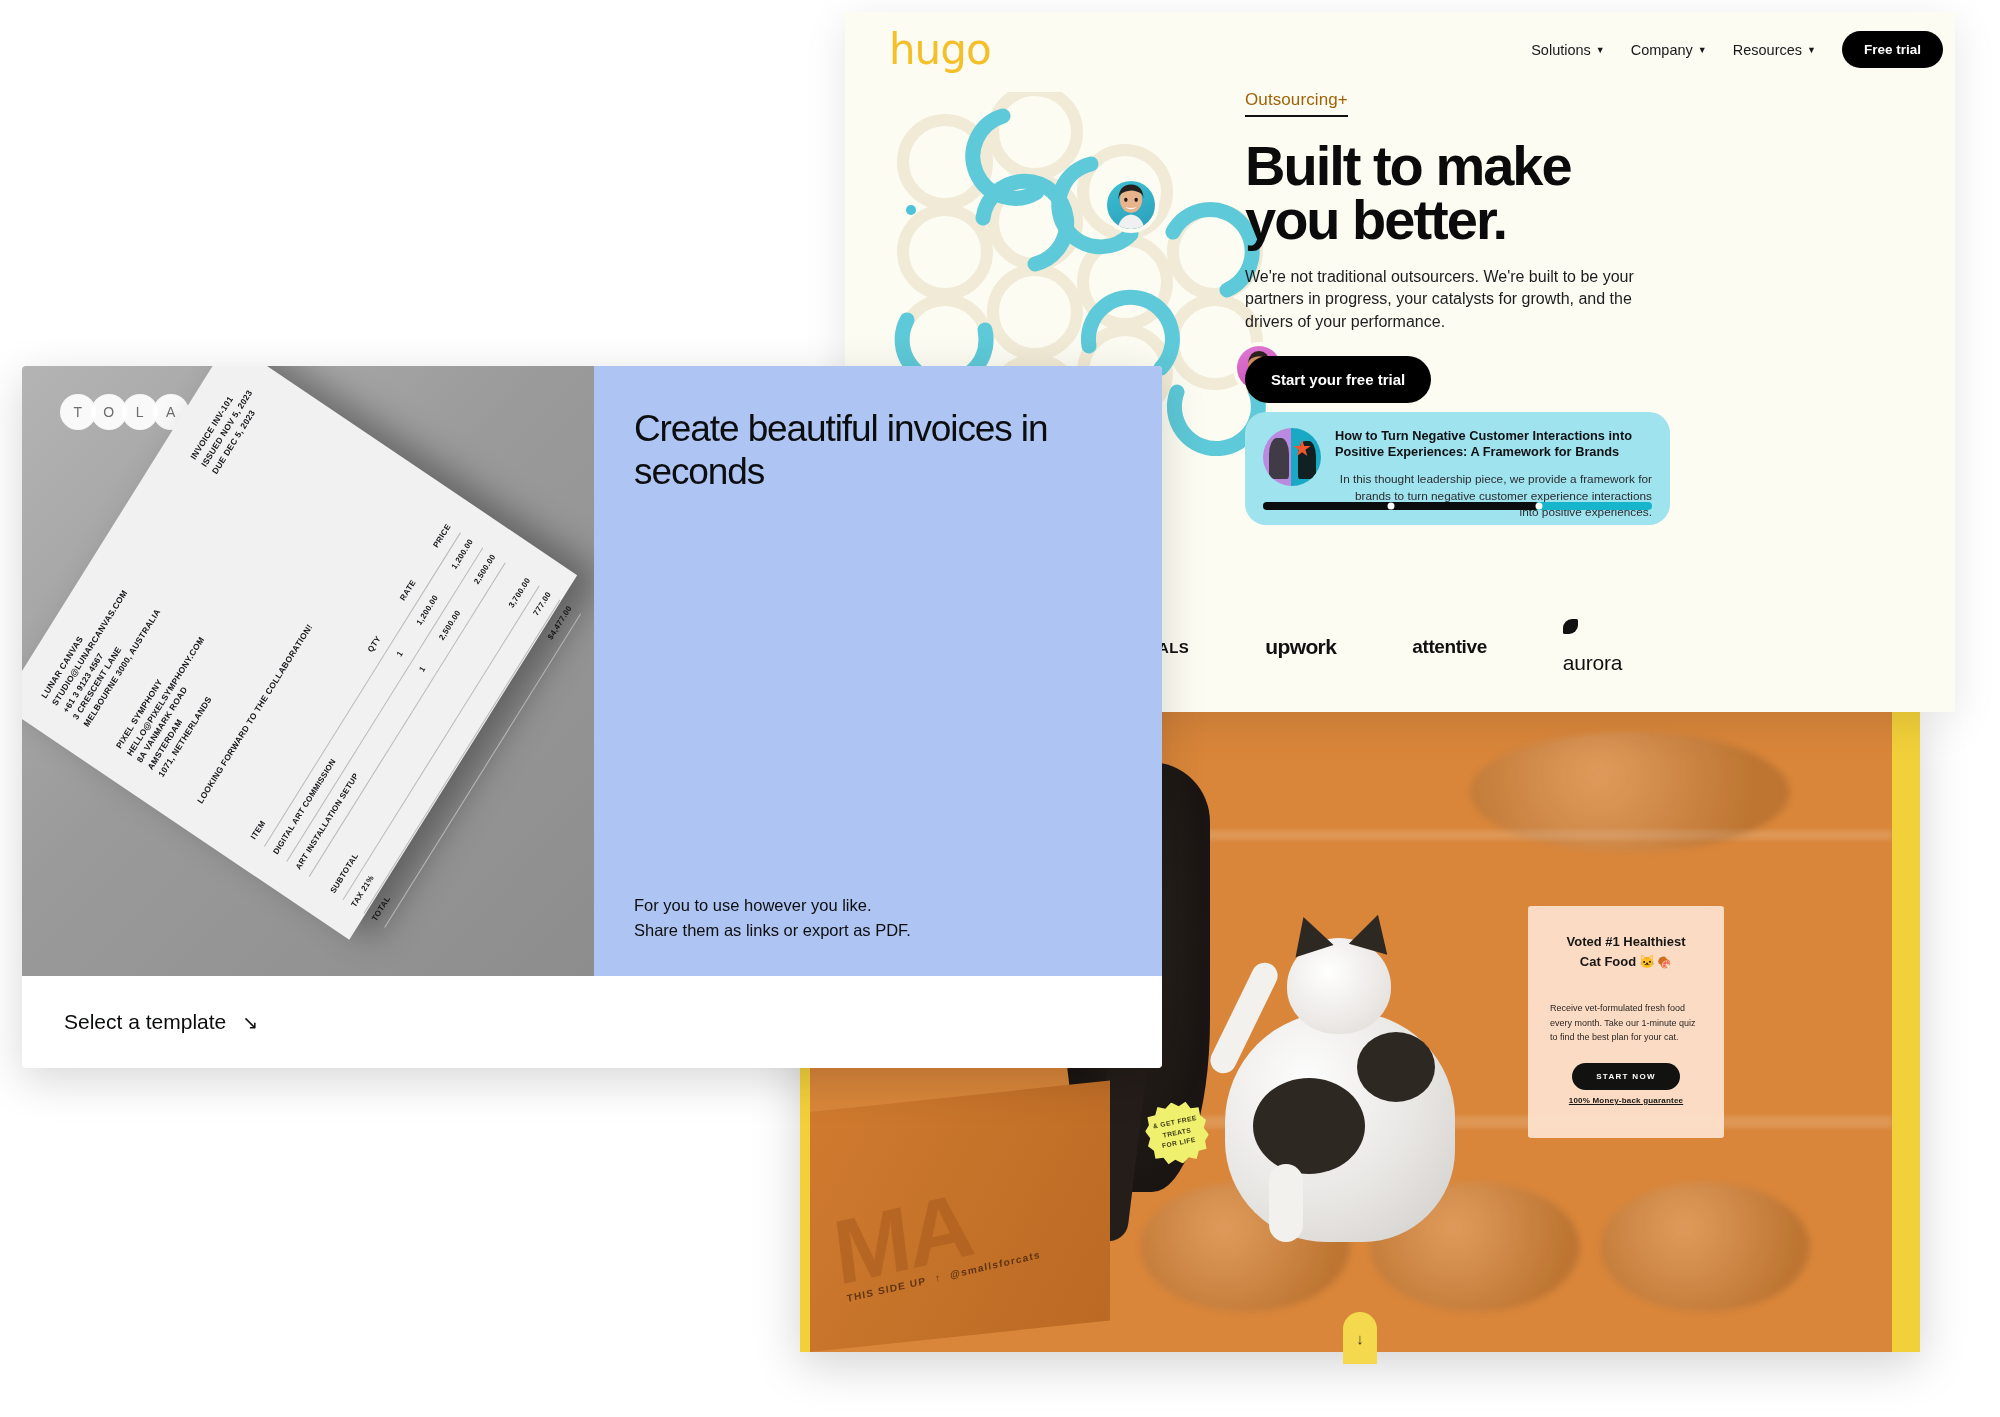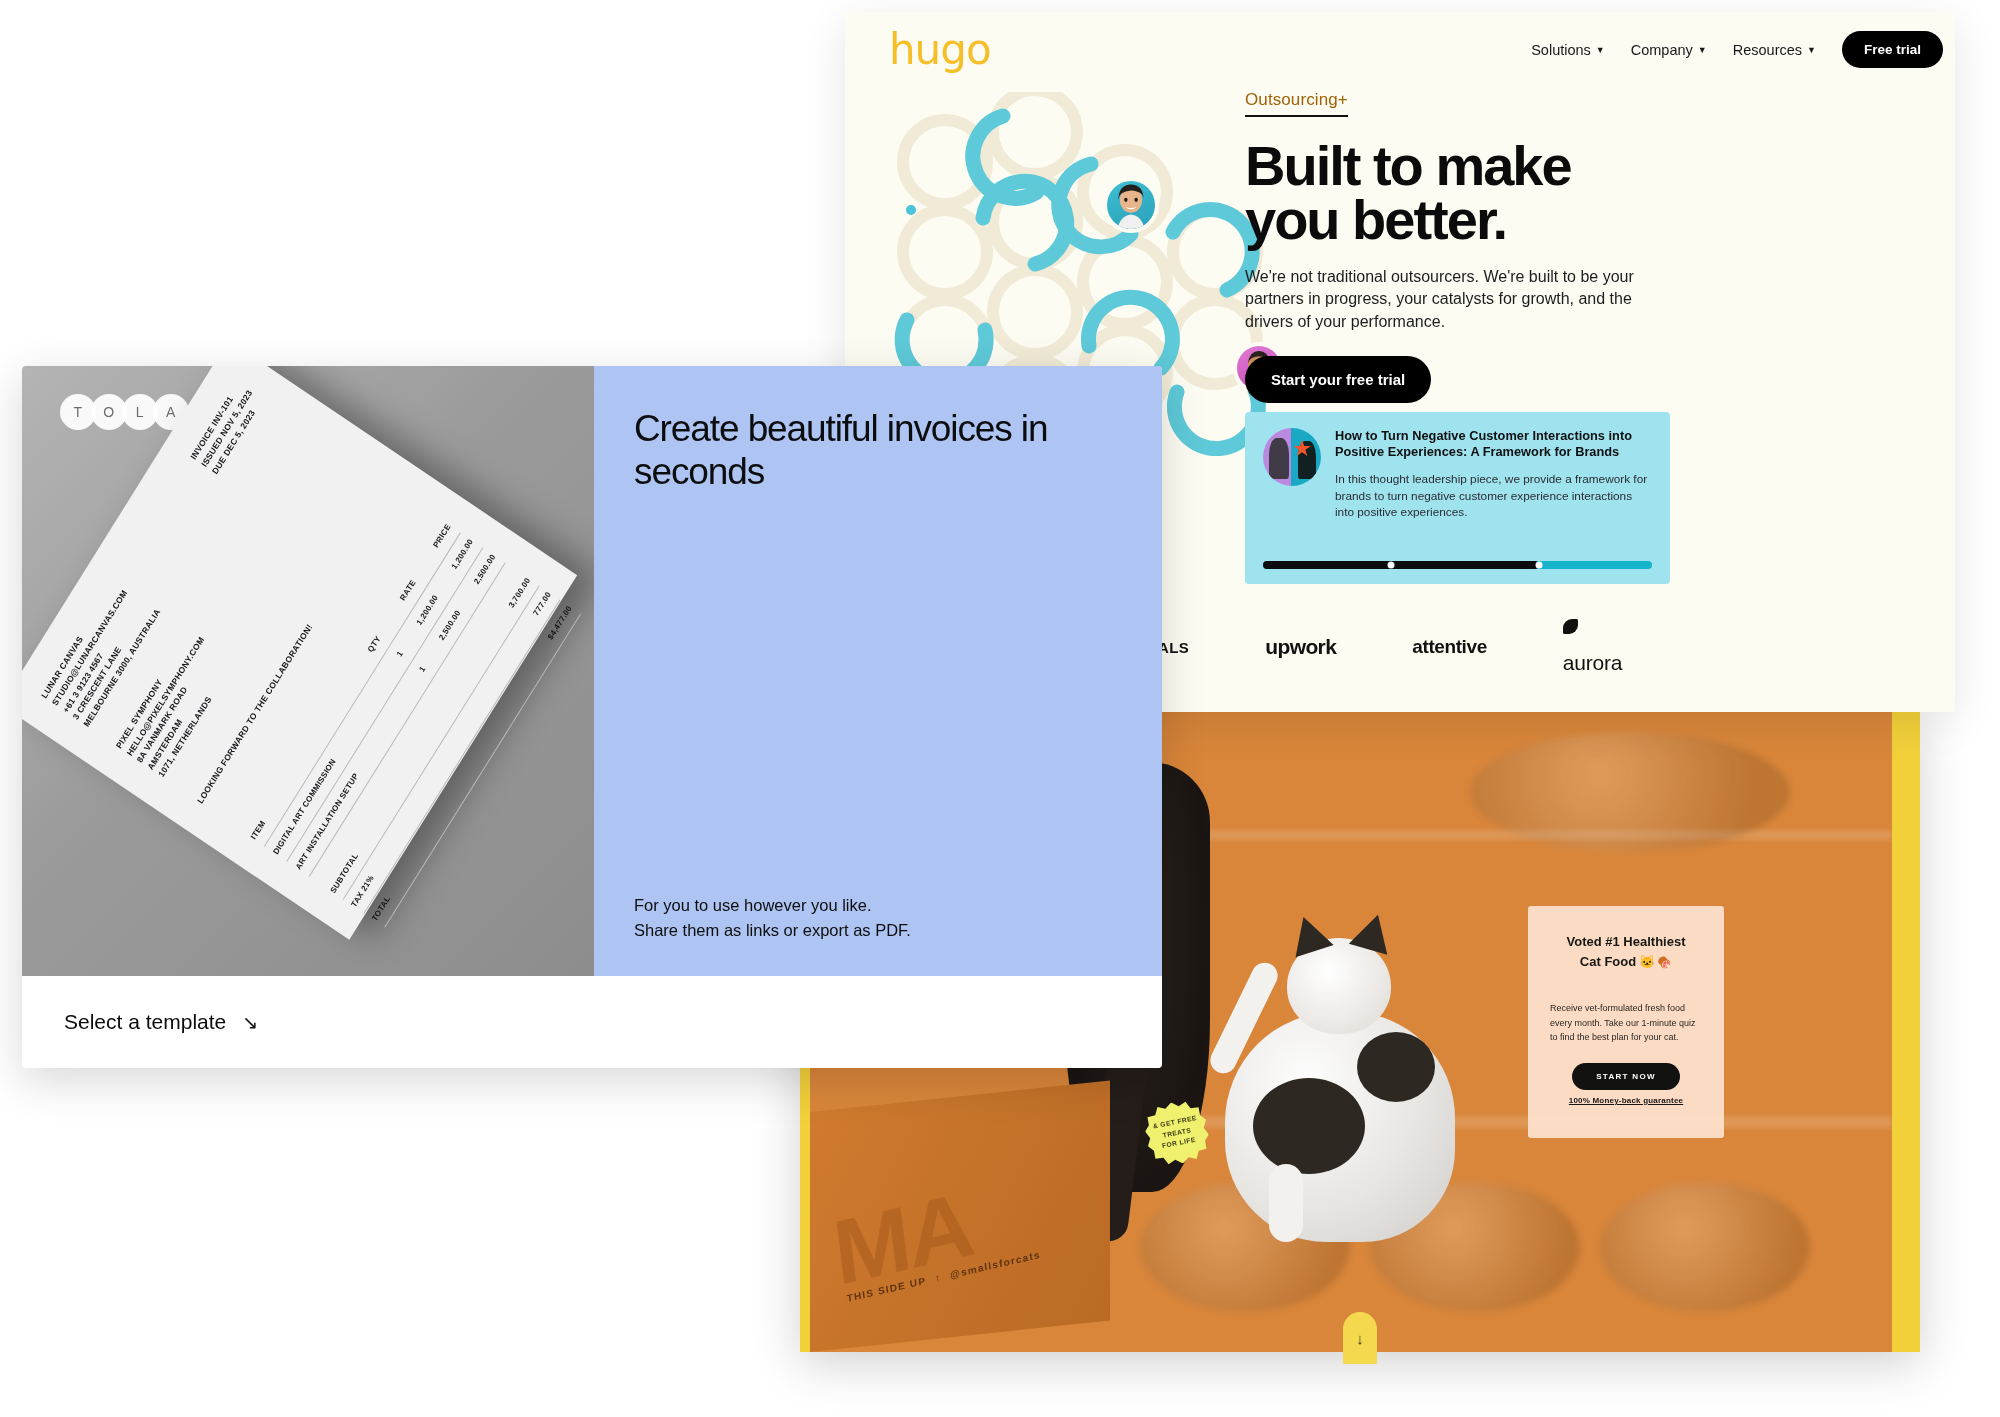--- a/index.html
+++ b/index.html
@@ -69,22 +69,22 @@
   .hugo-sub {
     font-size: 16px; line-height: 1.42; color: #1c1d1f; margin-top: 18px;
     max-width: 400px;
   }
   .hugo-cta {
     margin-top: 22px; background: #000; color: #fff; font-size: 15px;
     font-weight: 700; border: none; border-radius: 40px; padding: 15px 26px;
     cursor: pointer; font-family: "Liberation Sans", sans-serif;
   }
   .article-card {
-    position: absolute; left: 400px; top: 400px; width: 425px; height: 172px;
-    background: #9fe3ef; border-radius: 4px; padding: 16px 18px;
+    position: absolute; left: 400px; top: 400px; width: 425px; height: 113px;
+    background: #9fe3ef; border-radius: 21px; padding: 16px 18px;
   }
   .article-row { display: flex; gap: 14px; }
   .article-thumb {
     width: 58px; height: 58px; border-radius: 50%; flex: 0 0 58px;
     overflow: hidden; position: relative;
     background: linear-gradient(90deg,#b98ae0 0 48%, #1aa9c4 48% 100%);
   }
   .thumb-fig {
     position: absolute; left: 10%; top: 18%; width: 34%; height: 70%;
     background: #2b2b2b; border-radius: 40% 40% 12% 12%; opacity: .85;
@@ -95,21 +95,21 @@
   }
   .thumb-star {
     position: absolute; left: 52%; top: 20%; width: 18px; height: 18px;
     background: #f4562c;
     clip-path: polygon(50% 0,61% 35%,98% 35%,68% 57%,79% 91%,50% 70%,21% 91%,32% 57%,2% 35%,39% 35%);
   }
   .article-title {
     font-size: 12.8px; font-weight: 700; color: #0f1012; line-height: 1.28;
   }
   .article-desc {
-    font-size: 11.8px; color: #2a2c2f; line-height: 1.42; margin-top: 10px;
+    font-size: 11.8px; color: #2a2c2f; line-height: 1.42; margin-top: 10px; text-align: right;
   }
   .progress-wrap {
     position: absolute; left: 18px; right: 18px; bottom: 15px;
     height: 8px; border-radius: 5px; background: #16b5cc;
   }
   .progress-fill {
     position: absolute; left: 0; top: 0; height: 100%; width: 71%;
     background: #0b0c0e; border-radius: 5px;
   }
   .progress-dot {

